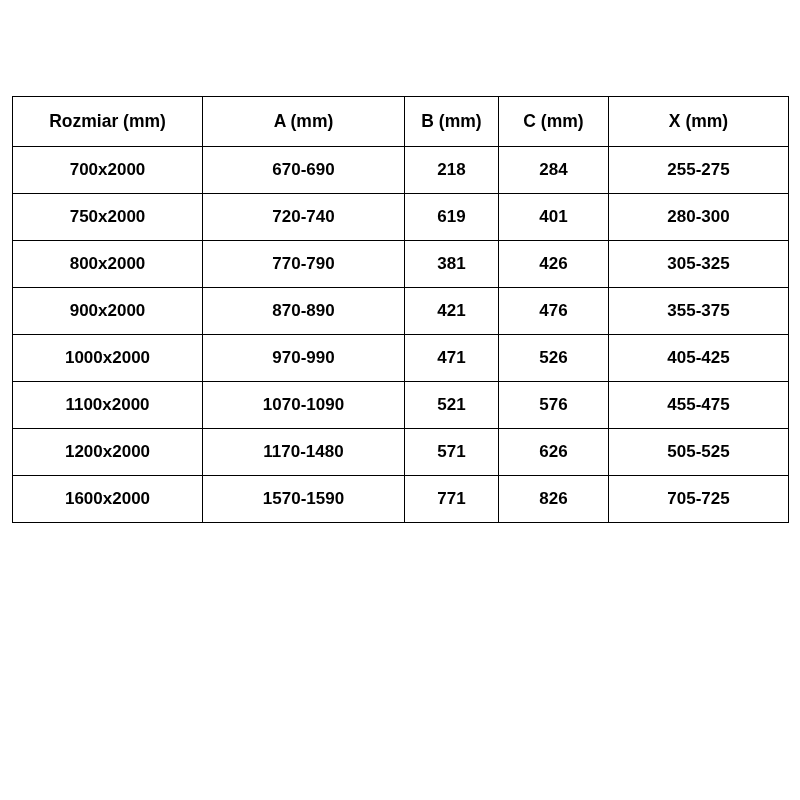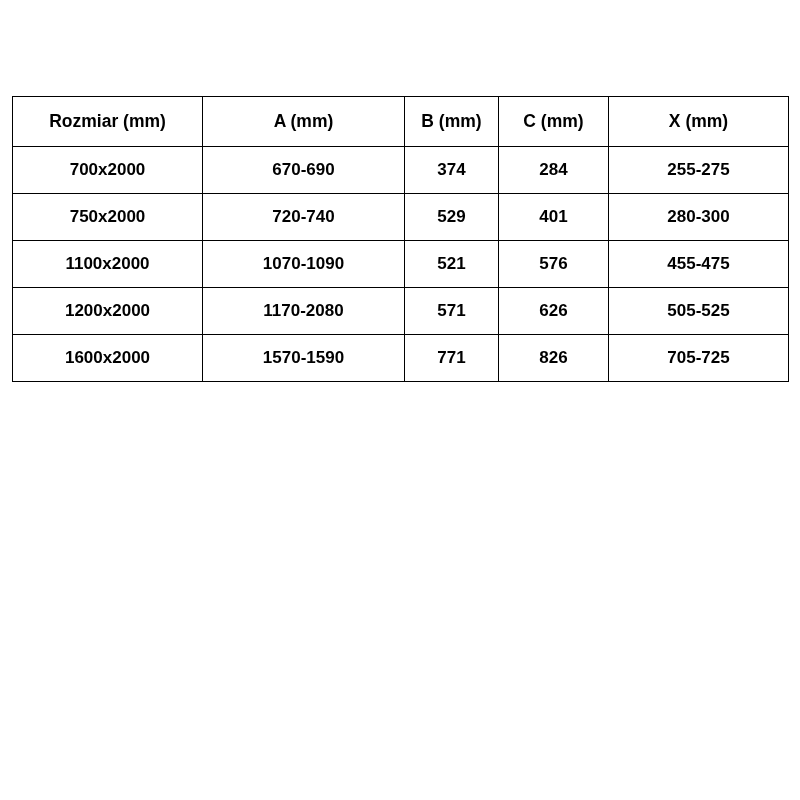--- a/index.html
+++ b/index.html
@@ -73,41 +73,62 @@
           <th>A (mm)</th>
           <th>B (mm)</th>
           <th>C (mm)</th>
           <th>X (mm)</th>
         </tr>
       </thead>
       <tbody>
         <tr>
           <td>700x2000</td>
           <td>670-690</td>
-          <td>374</td>
+          <td>218</td>
           <td>284</td>
           <td>255-275</td>
         </tr>
         <tr>
           <td>750x2000</td>
           <td>720-740</td>
-          <td>529</td>
+          <td>619</td>
           <td>401</td>
           <td>280-300</td>
+        </tr>
+        <tr>
+          <td>800x2000</td>
+          <td>770-790</td>
+          <td>381</td>
+          <td>426</td>
+          <td>305-325</td>
+        </tr>
+        <tr>
+          <td>900x2000</td>
+          <td>870-890</td>
+          <td>421</td>
+          <td>476</td>
+          <td>355-375</td>
+        </tr>
+        <tr>
+          <td>1000x2000</td>
+          <td>970-990</td>
+          <td>471</td>
+          <td>526</td>
+          <td>405-425</td>
         </tr>
         <tr>
           <td>1100x2000</td>
           <td>1070-1090</td>
           <td>521</td>
           <td>576</td>
           <td>455-475</td>
         </tr>
         <tr>
           <td>1200x2000</td>
-          <td>1170-2080</td>
+          <td>1170-1480</td>
           <td>571</td>
           <td>626</td>
           <td>505-525</td>
         </tr>
         <tr>
           <td>1600x2000</td>
           <td>1570-1590</td>
           <td>771</td>
           <td>826</td>
           <td>705-725</td>

